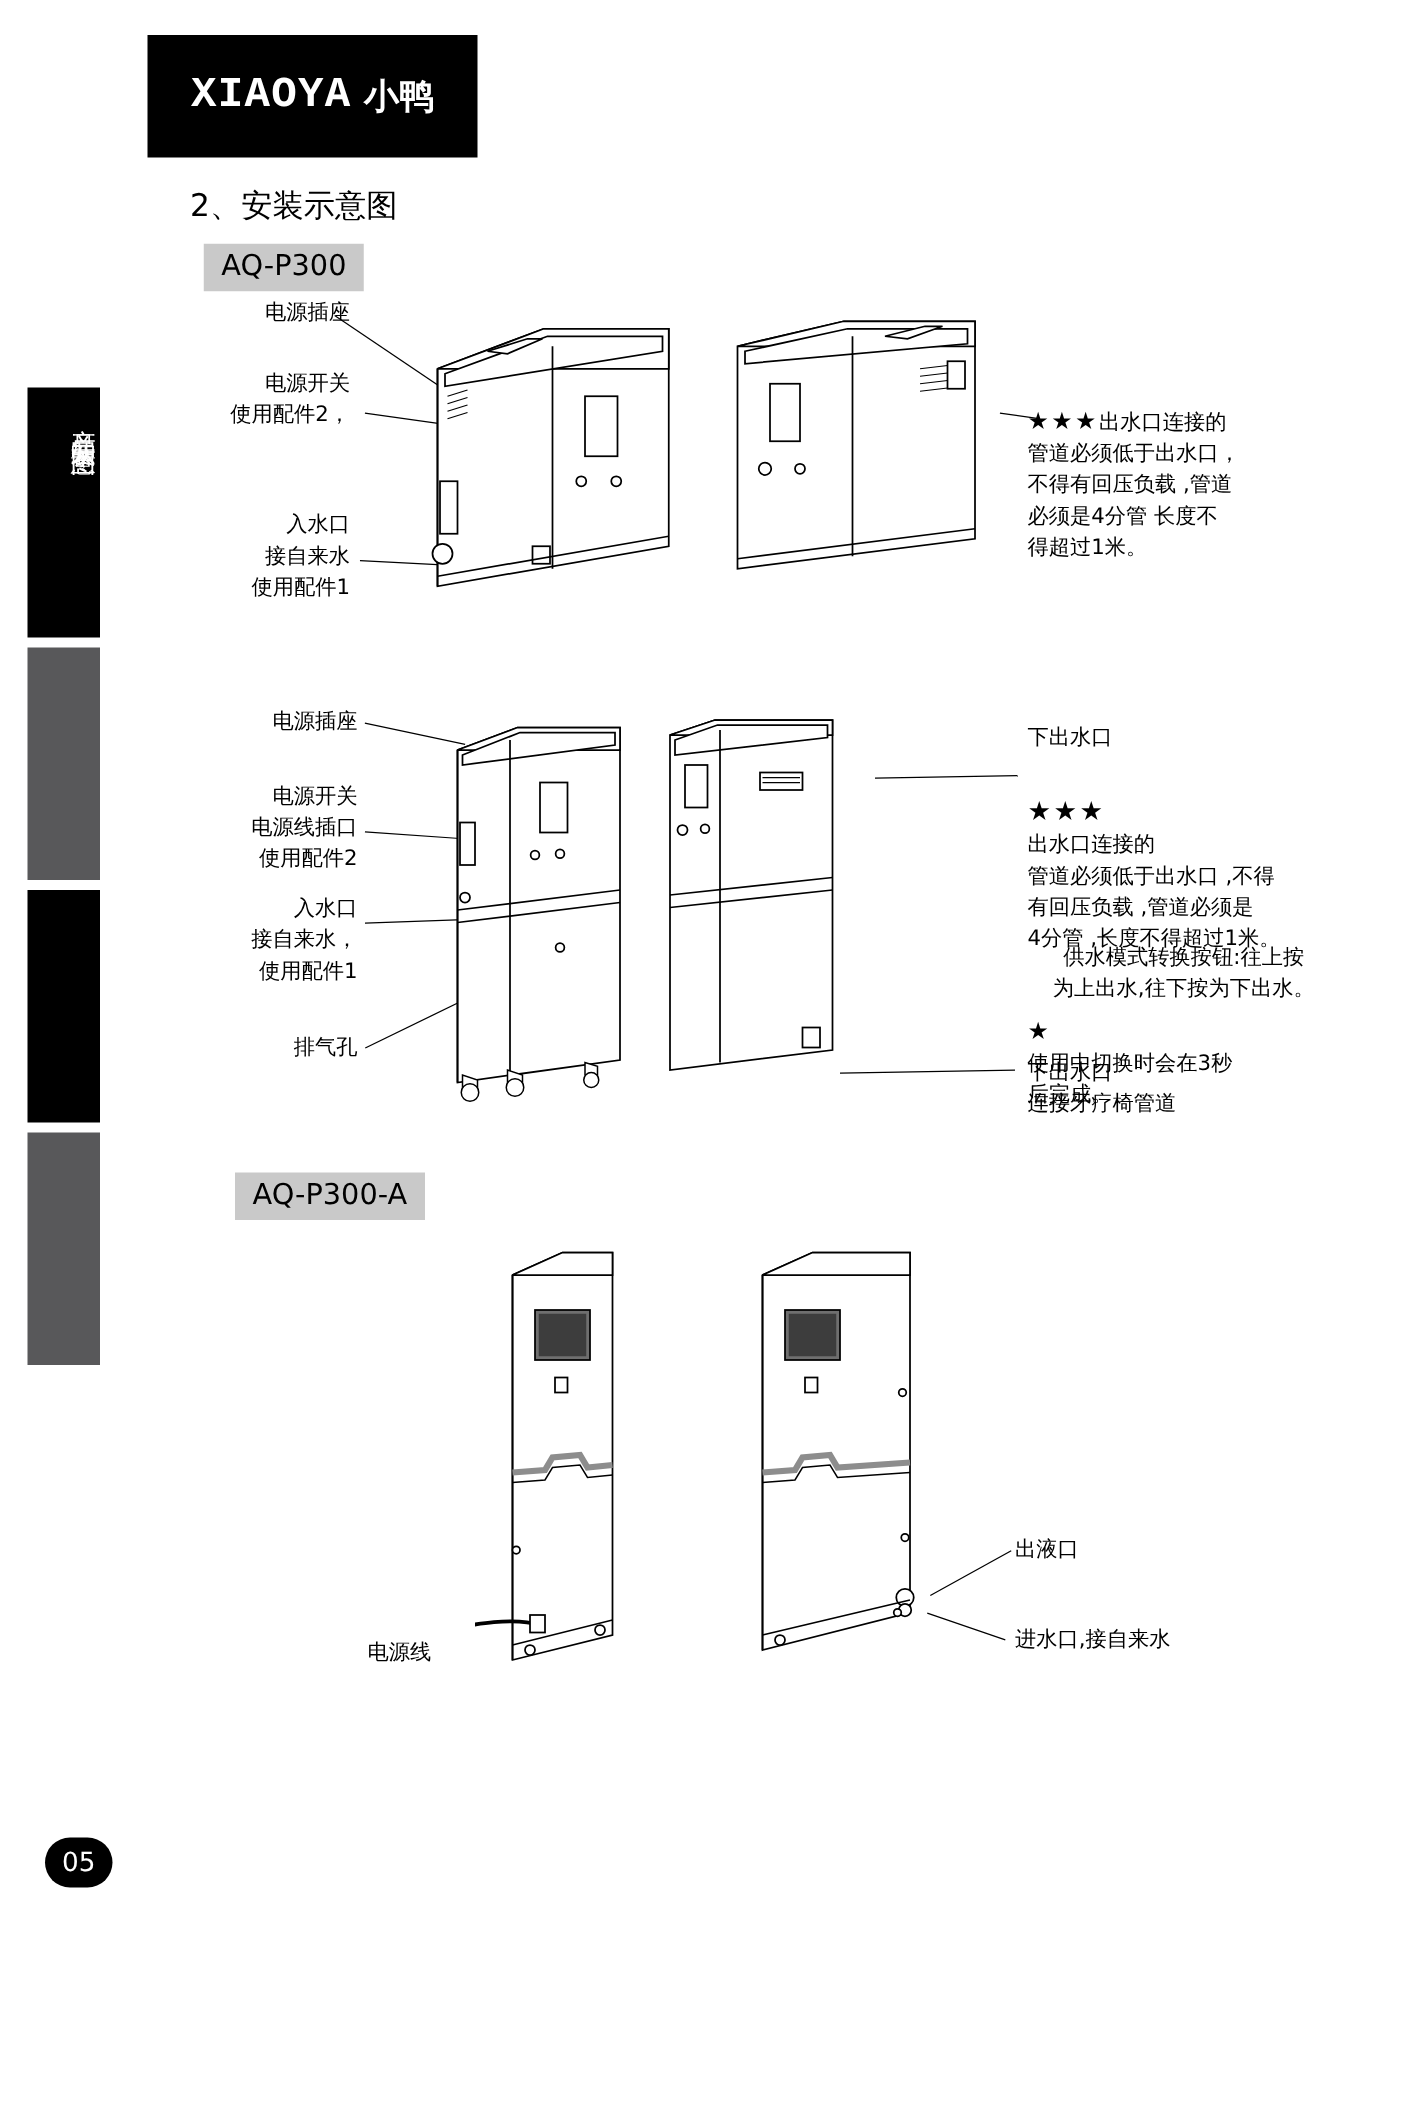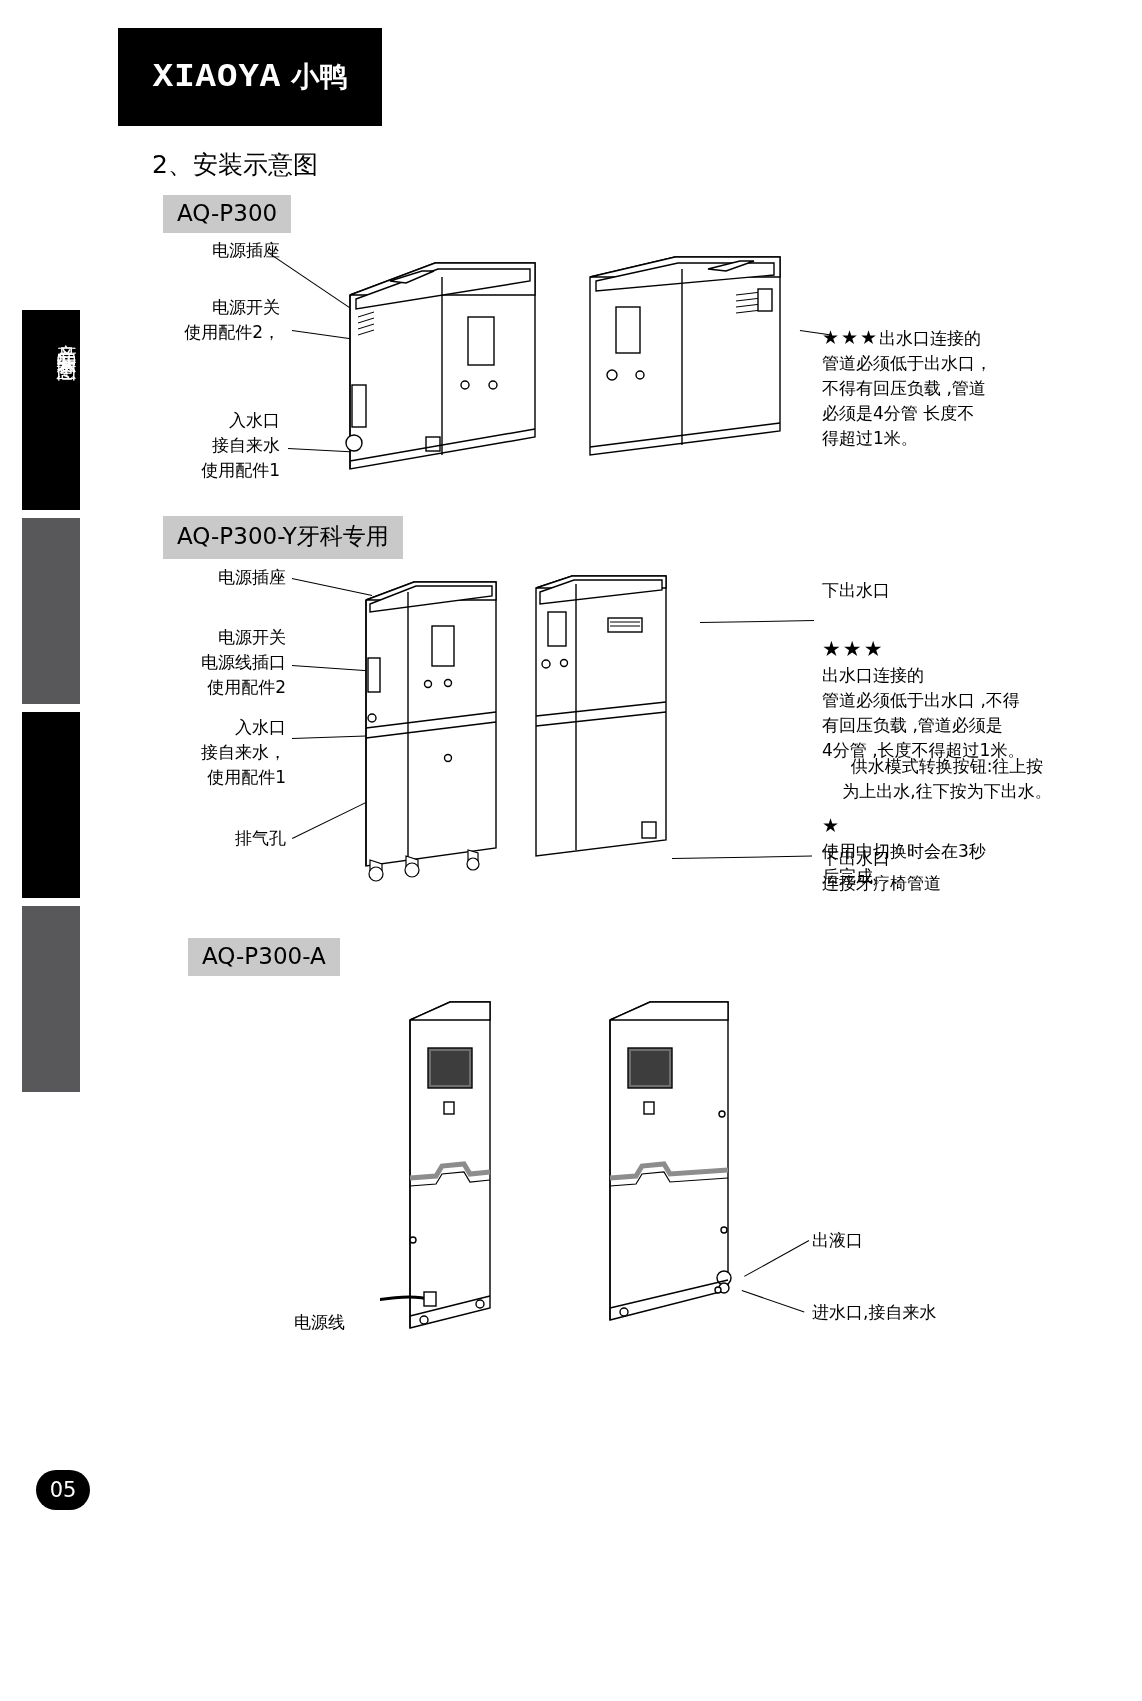--- a/index.html
+++ b/index.html
@@ -220,21 +220,20 @@
         </g>
         <rect x="428" y="34" width="14" height="22"></rect>
         <circle cx="282" cy="120" r="5"></circle>
         <circle cx="310" cy="120" r="4"></circle>
         <line x1="260" y1="192" x2="450" y2="168"></line>
       </g>
     </svg>
   </div>
   <div class="lead" style="left:800px; top:330px; width:30px; transform:rotate(8deg);"></div>
 
-  <div class="model-chip" style="left:163px; top:516px;">AQ-P300-Y牙科专用</div>
 
   <div class="anno right-align" style="left:120px; top:565px; width:166px;">电源插座</div>
   <div class="anno right-align" style="left:100px; top:625px; width:186px;">电源开关
 电源线插口
 使用配件2</div>
   <div class="anno right-align" style="left:100px; top:715px; width:186px;">入水口
 接自来水，
 使用配件1</div>
   <div class="anno right-align" style="left:120px; top:826px; width:166px;">排气孔</div>
 

